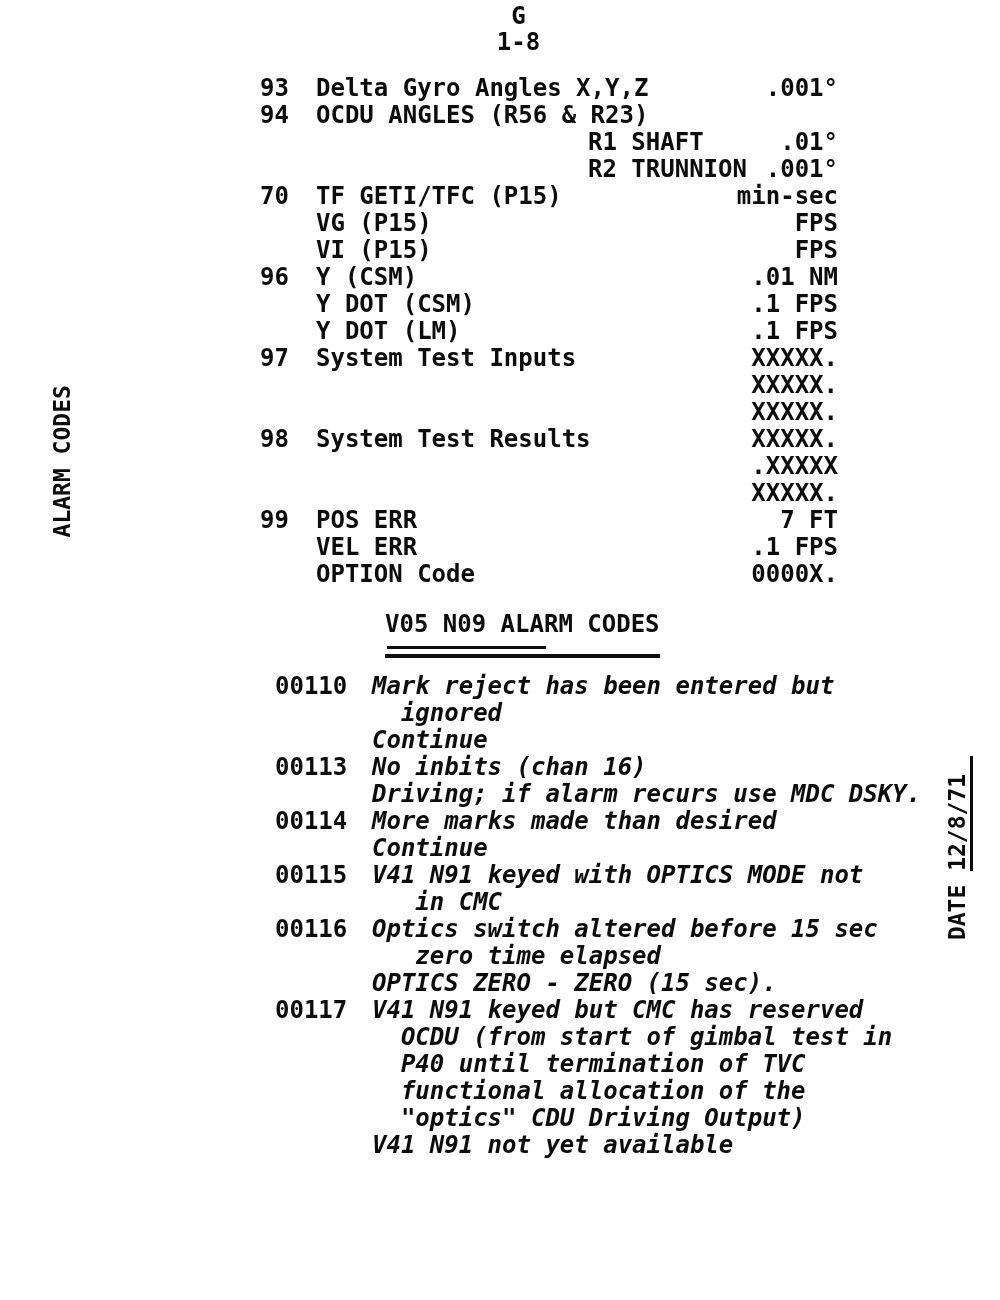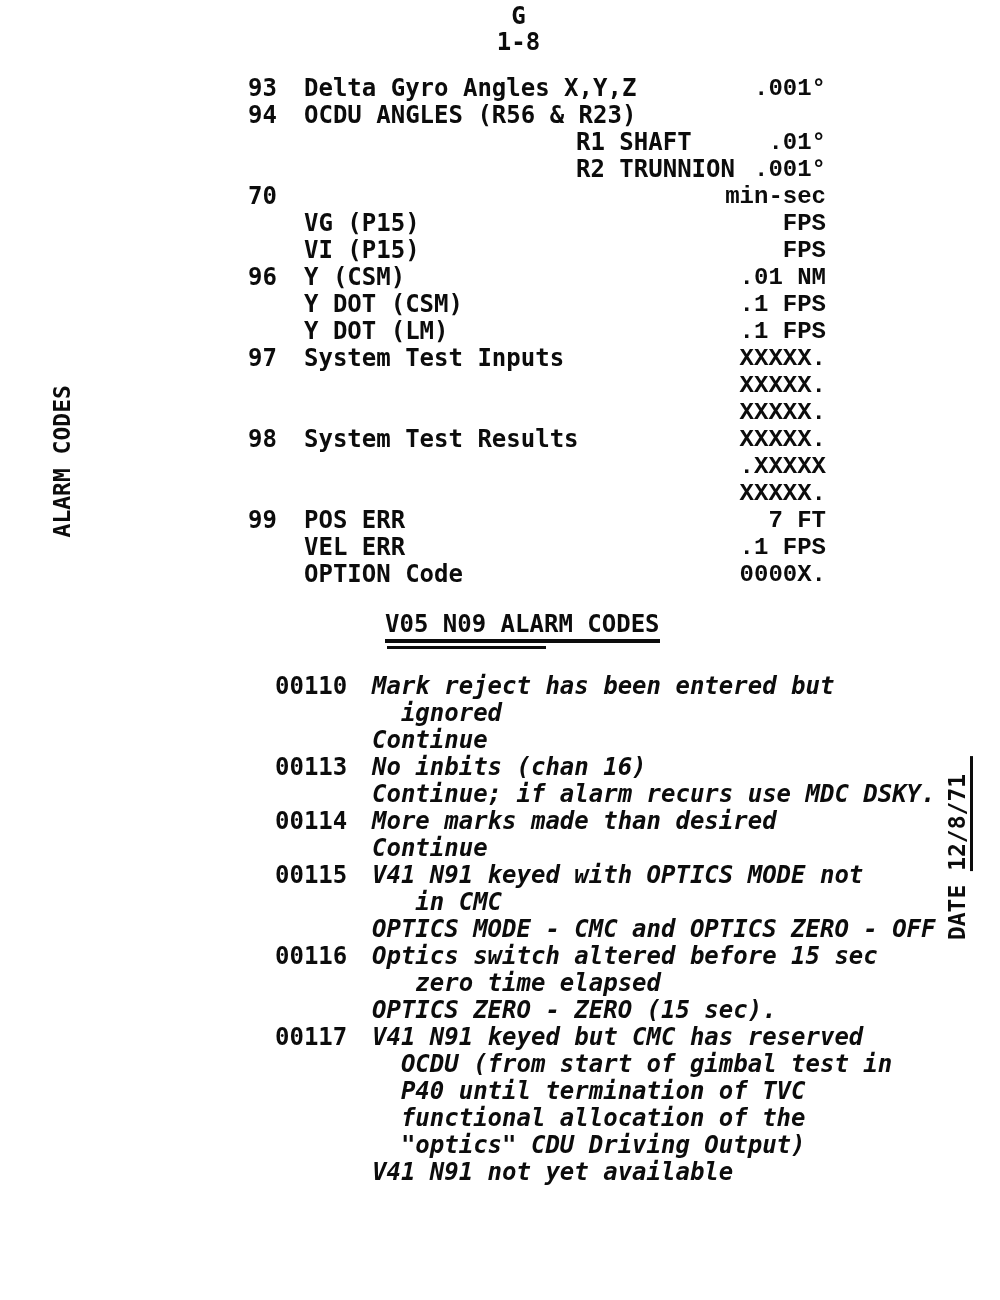--- a/index.html
+++ b/index.html
@@ -23,38 +23,38 @@
     width: 1000px;
     padding-left: 37px;       
     text-align: center;
     font-size: 24px;
     line-height: 26px;
   }
 
   
   .noun-list {
     position: absolute;
-    left: 248px; top: 75px;
+    left: 260px; top: 75px;
     width: 578px;
     font-size: 24px;
   }
   .noun-row { display: flex; height: 27px; line-height: 27px; white-space: pre; }
   .nr-num   { width: 56px; flex: none; }
   .nr-label { flex: none; text-align: center; }
-  .nr-value { margin-left: auto; padding-left: 8px; font-family: Liberation Mono, monospace; }
+  .nr-value { margin-left: auto; padding-left: 8px; }
   .noun-row.sub-right .nr-label { margin-left: 272px; }
 
   
   .alarm-title {
     position: absolute;
     left: 385px; top: 611px;
     font-size: 24px;
     line-height: 27px;
     border-bottom: 4px solid #0c0c0c;
-    padding-bottom: 1px;
+    padding-bottom: 16px;
     white-space: pre;
   }
   .alarm-title::after {           
     content: "";
     position: absolute;
     left: 2px; top: 35px;
     width: 58%; height: 3px;
     background: #0c0c0c;
   }
 
@@ -96,21 +96,21 @@
     <span>ALARM CODES</span>
   </div>
 
   <div class="side-label side-right"><span>DATE </span><span class="date-value">12/8/71</span></div>
 
   <section class="noun-list">
       <div class="noun-row"><span class="nr-num">93</span><span class="nr-label">Delta Gyro Angles X,Y,Z</span><span class="nr-value">.001°</span></div>
       <div class="noun-row"><span class="nr-num">94</span><span class="nr-label">OCDU ANGLES (R56 &amp; R23)</span><span class="nr-value"></span></div>
       <div class="noun-row sub-right"><span class="nr-num"></span><span class="nr-label">R1 SHAFT</span><span class="nr-value">.01°</span></div>
       <div class="noun-row sub-right"><span class="nr-num"></span><span class="nr-label">R2 TRUNNION</span><span class="nr-value">.001°</span></div>
-      <div class="noun-row"><span class="nr-num">70</span><span class="nr-value">min-sec</span></div>
+      <div class="noun-row"><span class="nr-num">70</span><span class="nr-label">TF GETI/TFC (P15)</span><span class="nr-value">min-sec</span></div>
       <div class="noun-row"><span class="nr-num"></span><span class="nr-label">VG (P15)</span><span class="nr-value">FPS</span></div>
       <div class="noun-row"><span class="nr-num"></span><span class="nr-label">VI (P15)</span><span class="nr-value">FPS</span></div>
       <div class="noun-row"><span class="nr-num">96</span><span class="nr-label">Y (CSM)</span><span class="nr-value">.01 NM</span></div>
       <div class="noun-row"><span class="nr-num"></span><span class="nr-label">Y DOT (CSM)</span><span class="nr-value">.1 FPS</span></div>
       <div class="noun-row"><span class="nr-num"></span><span class="nr-label">Y DOT (LM)</span><span class="nr-value">.1 FPS</span></div>
       <div class="noun-row"><span class="nr-num">97</span><span class="nr-label">System Test Inputs</span><span class="nr-value">XXXXX.</span></div>
       <div class="noun-row"><span class="nr-num"></span><span class="nr-label"></span><span class="nr-value">XXXXX.</span></div>
       <div class="noun-row"><span class="nr-num"></span><span class="nr-label"></span><span class="nr-value">XXXXX.</span></div>
       <div class="noun-row"><span class="nr-num">98</span><span class="nr-label">System Test Results</span><span class="nr-value">XXXXX.</span></div>
       <div class="noun-row"><span class="nr-num"></span><span class="nr-label"></span><span class="nr-value">.XXXXX</span></div>
@@ -122,29 +122,29 @@
 
   <h2 class="alarm-title">V05 N09 ALARM CODES</h2>
 
   <section class="alarm-list">
       <div class="alarm-entry">
         <span class="ae-code">00110</span>
         <div class="ae-lines"><div class="ae-line">Mark reject has been entered but</div><div class="ae-line">  ignored</div><div class="ae-line">Continue</div></div>
       </div>
       <div class="alarm-entry">
         <span class="ae-code">00113</span>
-        <div class="ae-lines"><div class="ae-line">No inbits (chan 16)</div><div class="ae-line">Continue; if alarm recurs use MDC DSKY.</div></div>
+        <div class="ae-lines"><div class="ae-line">No inbits (chan 16)</div><div class="ae-line">Driving; if alarm recurs use MDC DSKY.</div></div>
       </div>
       <div class="alarm-entry">
         <span class="ae-code">00114</span>
         <div class="ae-lines"><div class="ae-line">More marks made than desired</div><div class="ae-line">Continue</div></div>
       </div>
       <div class="alarm-entry">
         <span class="ae-code">00115</span>
-        <div class="ae-lines"><div class="ae-line">V41 N91 keyed with OPTICS MODE not</div><div class="ae-line">   in CMC</div><div class="ae-line">OPTICS MODE - CMC and OPTICS ZERO - OFF</div></div>
+        <div class="ae-lines"><div class="ae-line">V41 N91 keyed with OPTICS MODE not</div><div class="ae-line">   in CMC</div></div>
       </div>
       <div class="alarm-entry">
         <span class="ae-code">00116</span>
         <div class="ae-lines"><div class="ae-line">Optics switch altered before 15 sec</div><div class="ae-line">   zero time elapsed</div><div class="ae-line">OPTICS ZERO - ZERO (15 sec).</div></div>
       </div>
       <div class="alarm-entry">
         <span class="ae-code">00117</span>
         <div class="ae-lines"><div class="ae-line">V41 N91 keyed but CMC has reserved</div><div class="ae-line">  OCDU (from start of gimbal test in</div><div class="ae-line">  P40 until termination of TVC</div><div class="ae-line">  functional allocation of the</div><div class="ae-line">  "optics" CDU Driving Output)</div><div class="ae-line">V41 N91 not yet available</div></div>
       </div>
     </section>

